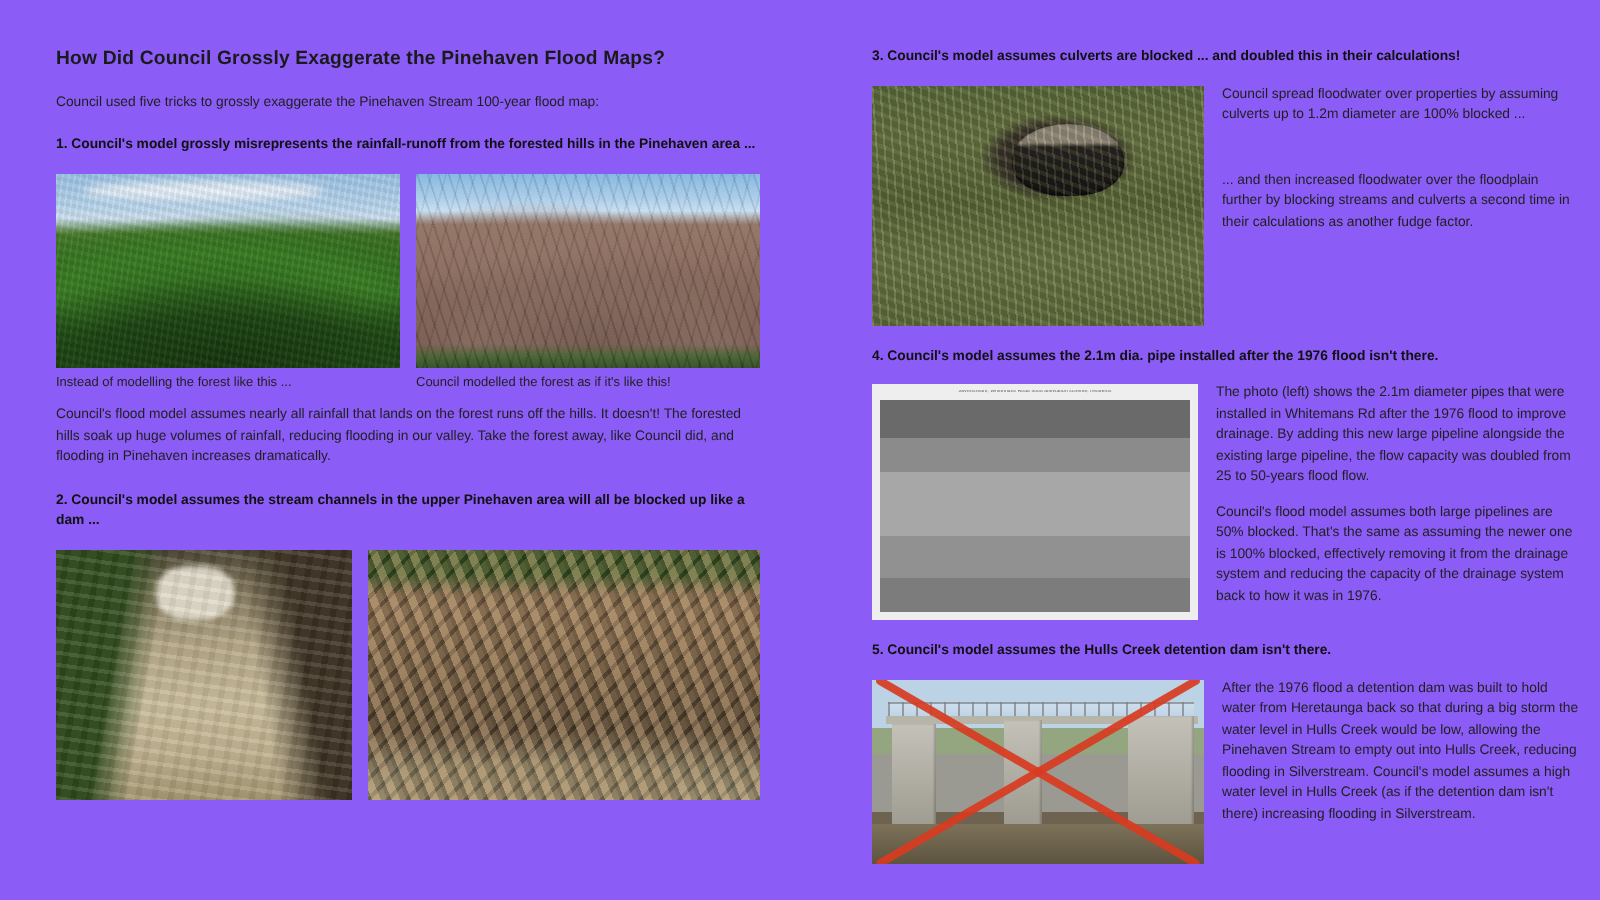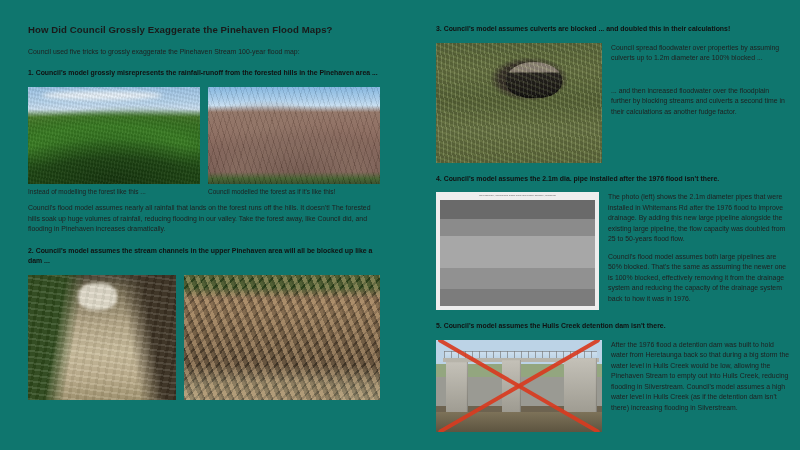--- a/index.html
+++ b/index.html
@@ -12,21 +12,21 @@
   }
   .page-wrap {
     position: relative;
     width: 800px; height: 450px;
     background: #ffffff;
     display: flex;
   }
   .page {
     position: relative;
     height: 450px;
-    background: #0f766e;
+    background: #8b5cf6;
   }
   .page-left  { width: 398px; padding: 24px 18px 0 28px; }
   .page-right { width: 402px; padding: 24px 10px 0 38px; }
   .divider {
     position: absolute;
     left: 398px; top: 0;
     width: 1px; height: 450px;
     background: #8f8f8f;
   }
 

